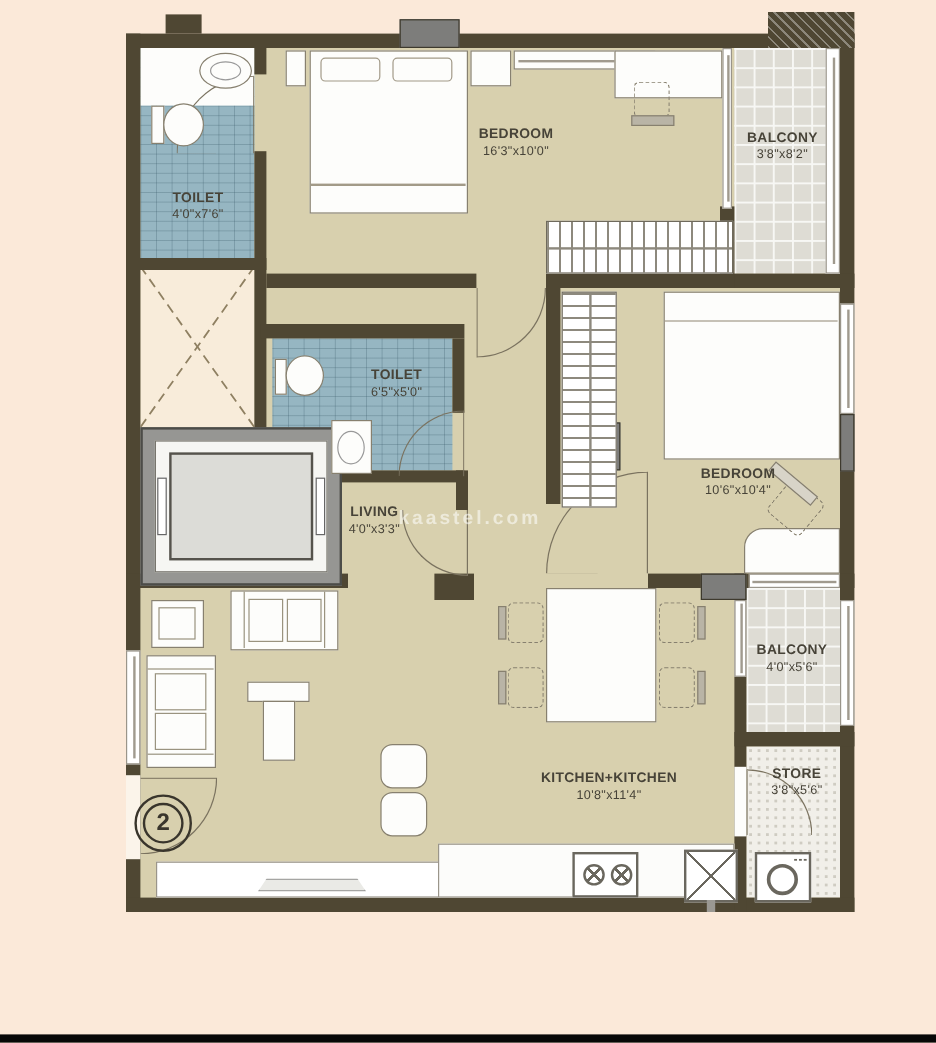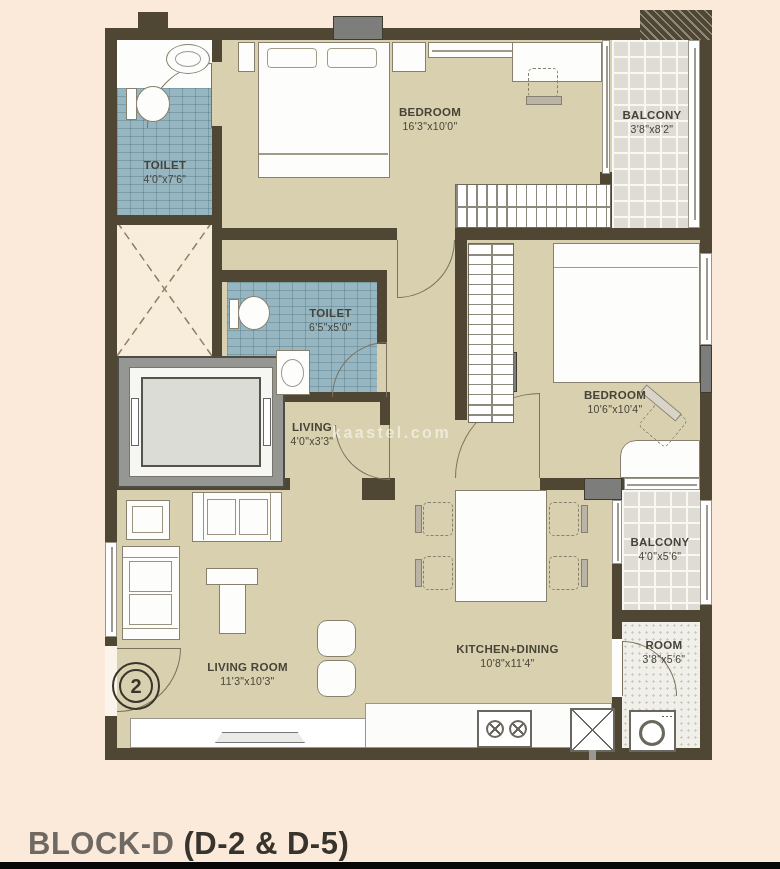--- a/index.html
+++ b/index.html
@@ -248,37 +248,29 @@
   </div>
   <div class="rlabel" style="left:545px;top:388px;width:140px;">
     <div>BEDROOM</div>
     <div class="dims">10'6"x10'4"</div>
   </div>
   <div class="rlabel" style="left:620px;top:535px;width:80px;">
     <div>BALCONY</div>
     <div class="dims">4'0"x5'6"</div>
   </div>
   <div class="rlabel" style="left:624px;top:638px;width:80px;">
-    <div>ROOM</div>
+    <div>STORE</div>
     <div class="dims">3'8"x5'6"</div>
   </div>
   <div class="rlabel" style="left:420px;top:642px;width:175px;">
-    <div>KITCHEN+DINING</div>
+    <div>KITCHEN+KITCHEN</div>
     <div class="dims">10'8"x11'4"</div>
-  </div>
-  <div class="rlabel" style="left:170px;top:660px;width:155px;">
-    <div>LIVING ROOM</div>
-    <div class="dims">11'3"x10'3"</div>
   </div>
 
   <div class="watermark" style="left:332px;top:424px;">kaastel.com</div>
 
   <div id="badge" style="left:112px;top:662px;width:48px;height:48px;">
     <div class="inner">2</div>
   </div>
 
-  <div id="footer-title" style="left:28px;top:826px;">
-    <span class="blk">BLOCK-D</span>
-    <span class="unt">(D-2 &amp; D-5)</span>
-  </div>
   <div id="footer-rule" style="left:0;top:862px;width:780px;height:7px;"></div>
 
 </div>
 
 </body></html>

